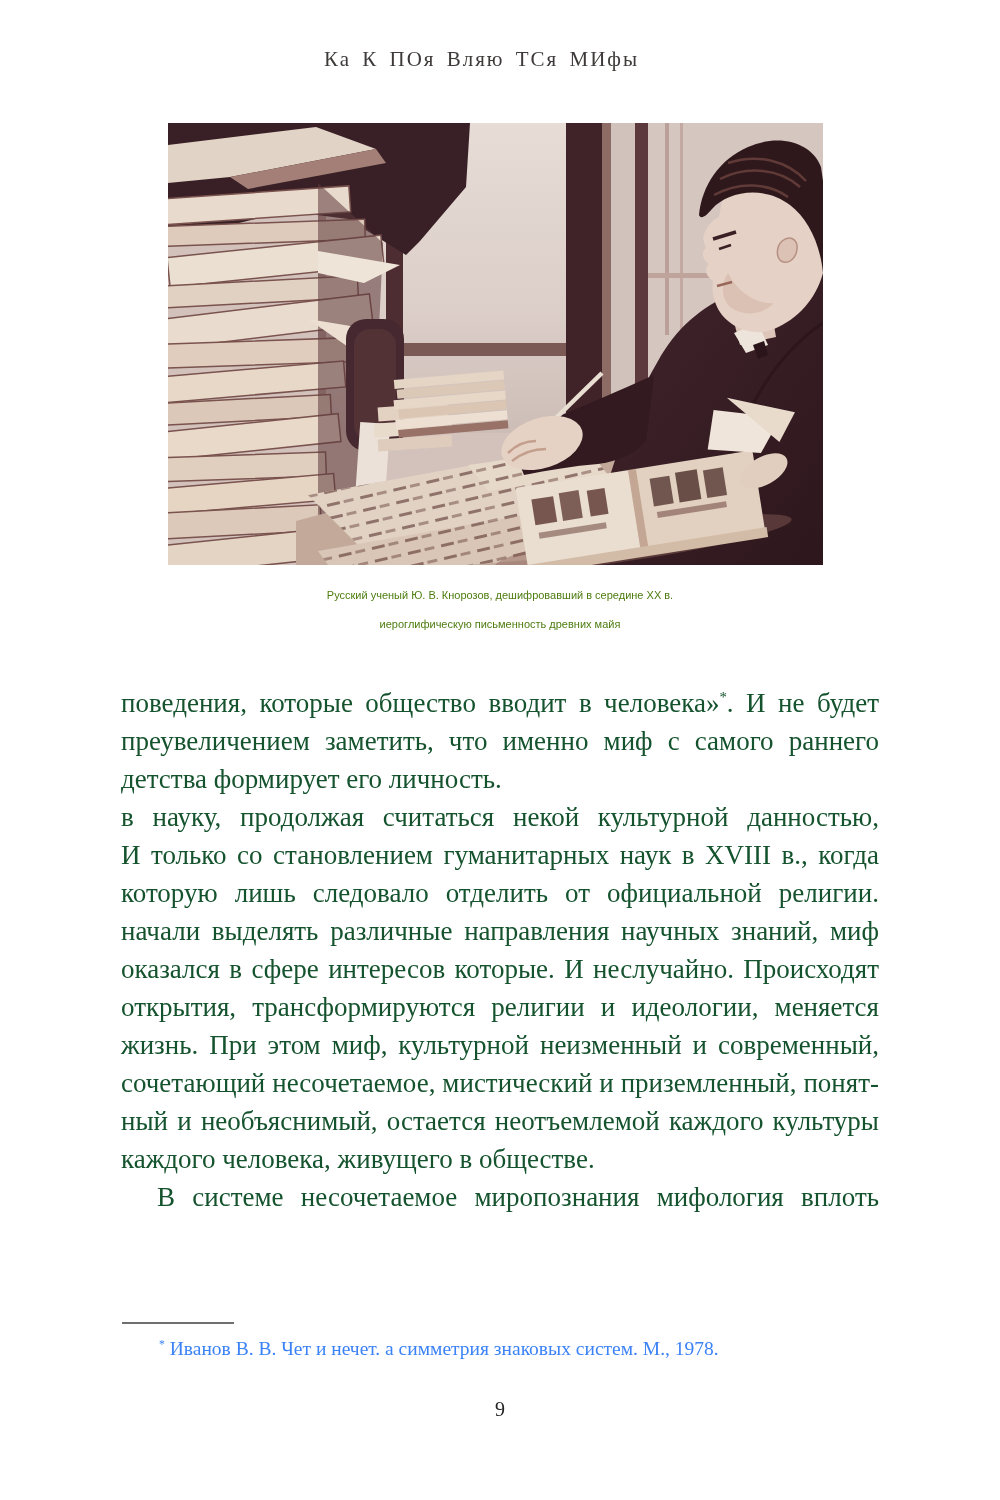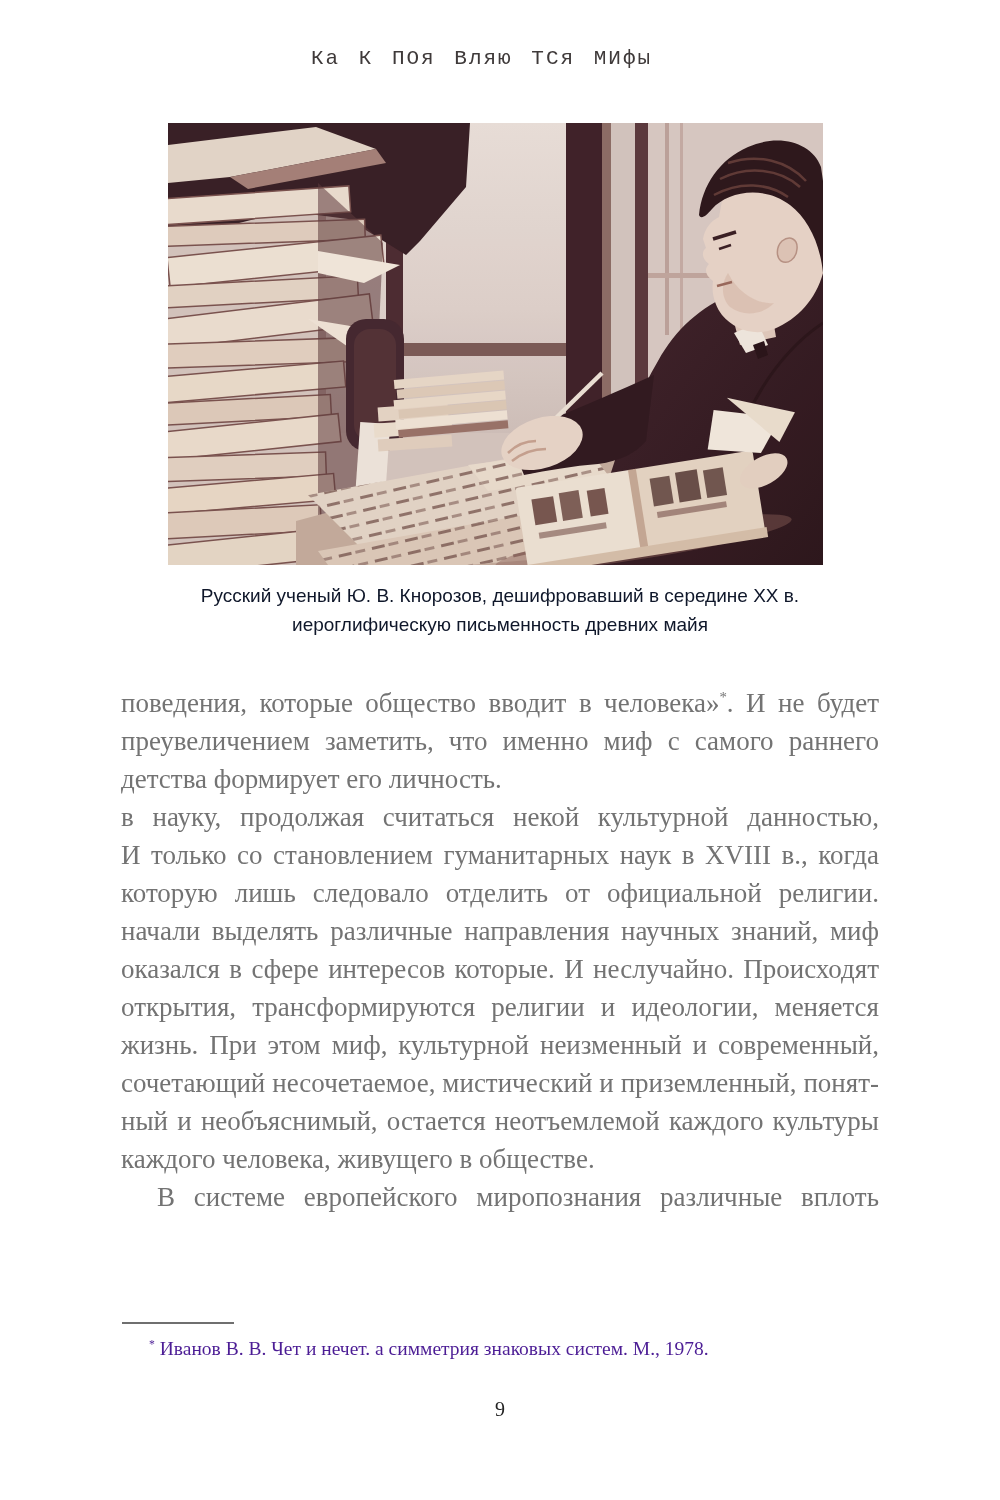--- a/index.html
+++ b/index.html
@@ -2,43 +2,43 @@
 <html><head>
 <meta charset="utf-8">
 <style>
   html,body { margin:0; padding:0; background:#ffffff; }
   .page {
     position:relative; width:1000px; height:1500px; background:#ffffff;
     font-family:"Liberation Serif","DejaVu Serif",serif; overflow:hidden;
   }
   .running-head {
     position:absolute; top:47px; left:0; width:963px; text-align:center;
-    font-size:21px; letter-spacing:2px; word-spacing:4px; color:#3f3a3a;font-family:Liberation Mono, monospace;
+    font-size:21px; letter-spacing:2px; word-spacing:4px; color:#3f3a3a;
   }
   .photo-wrap { position:absolute; left:168px; top:123px; width:655px; height:442px; }
   .photo-wrap svg { display:block; }
   .caption {
     position:absolute; top:581px; left:100px; width:800px; text-align:center;
     font-family:"Liberation Sans","DejaVu Sans",sans-serif;
-    font-size:19px; line-height:29px; color:#0f172a;
+    font-size:11px; line-height:29px; color:#4d7c0f;
   }
   .body {
     position:absolute; left:121px; top:684px; width:758px;
-    font-size:27px; line-height:38px; color:#737373;
+    font-size:27px; line-height:38px; color:#14532d;
   }
   .bl { text-align:justify; text-align-last:justify; }
   .bl.end { text-align-last:left; }
   .bl.indent { text-indent:36px; }
   .star { font-size:0.55em; vertical-align:super; line-height:0; }
   .footnote-rule {
     position:absolute; left:122px; top:1322px; width:112px; height:2px; background:#6f6f6f;
   }
   .footnote {
-    position:absolute; left:111px; top:1336px; width:758px;
-    font-size:19.5px; line-height:26px; color:#4c1d95; text-indent:38px;
+    position:absolute; left:121px; top:1336px; width:758px;
+    font-size:19.5px; line-height:26px; color:#3b82f6; text-indent:38px;
   }
   .footnote .star { font-size:0.6em; }
   .page-number {
     position:absolute; top:1398px; left:0; width:1000px; text-align:center;
     font-size:20px; color:#242424;
   }
 </style>
 </head>
 <body>
 
@@ -198,21 +198,21 @@
     <div class="bl">И только со становлением гуманитарных наук в XVIII в., когда</div>
     <div class="bl">которую лишь следовало отделить от официальной религии.</div>
     <div class="bl">начали выделять различные направления научных знаний, миф</div>
     <div class="bl">оказался в сфере интересов которые. И неслучайно. Происходят</div>
     <div class="bl">открытия, трансформируются религии и идеологии, меняется</div>
     <div class="bl">жизнь. При этом миф, культурной неизменный и современный,</div>
     <div class="bl">сочетающий несочетаемое, мистический и приземленный, понят-</div>
     <div class="bl">ный и необъяснимый, остается неотъемлемой каждого культуры</div>
     <div class="bl end">каждого человека, живущего в обществе.</div>
 
-    <div class="bl indent">В системе европейского миропознания различные вплоть</div>
+    <div class="bl indent">В системе несочетаемое миропознания мифология вплоть</div>
   </div>
 
   <div class="footnote-rule"></div>
 
   <div class="footnote"><sup class="star">*</sup> <span>Иванов В. В. Чет и нечет. а симметрия знаковых систем. М., 1978.</span></div>
 
   <div class="page-number">9</div>
 
 </div>
 

